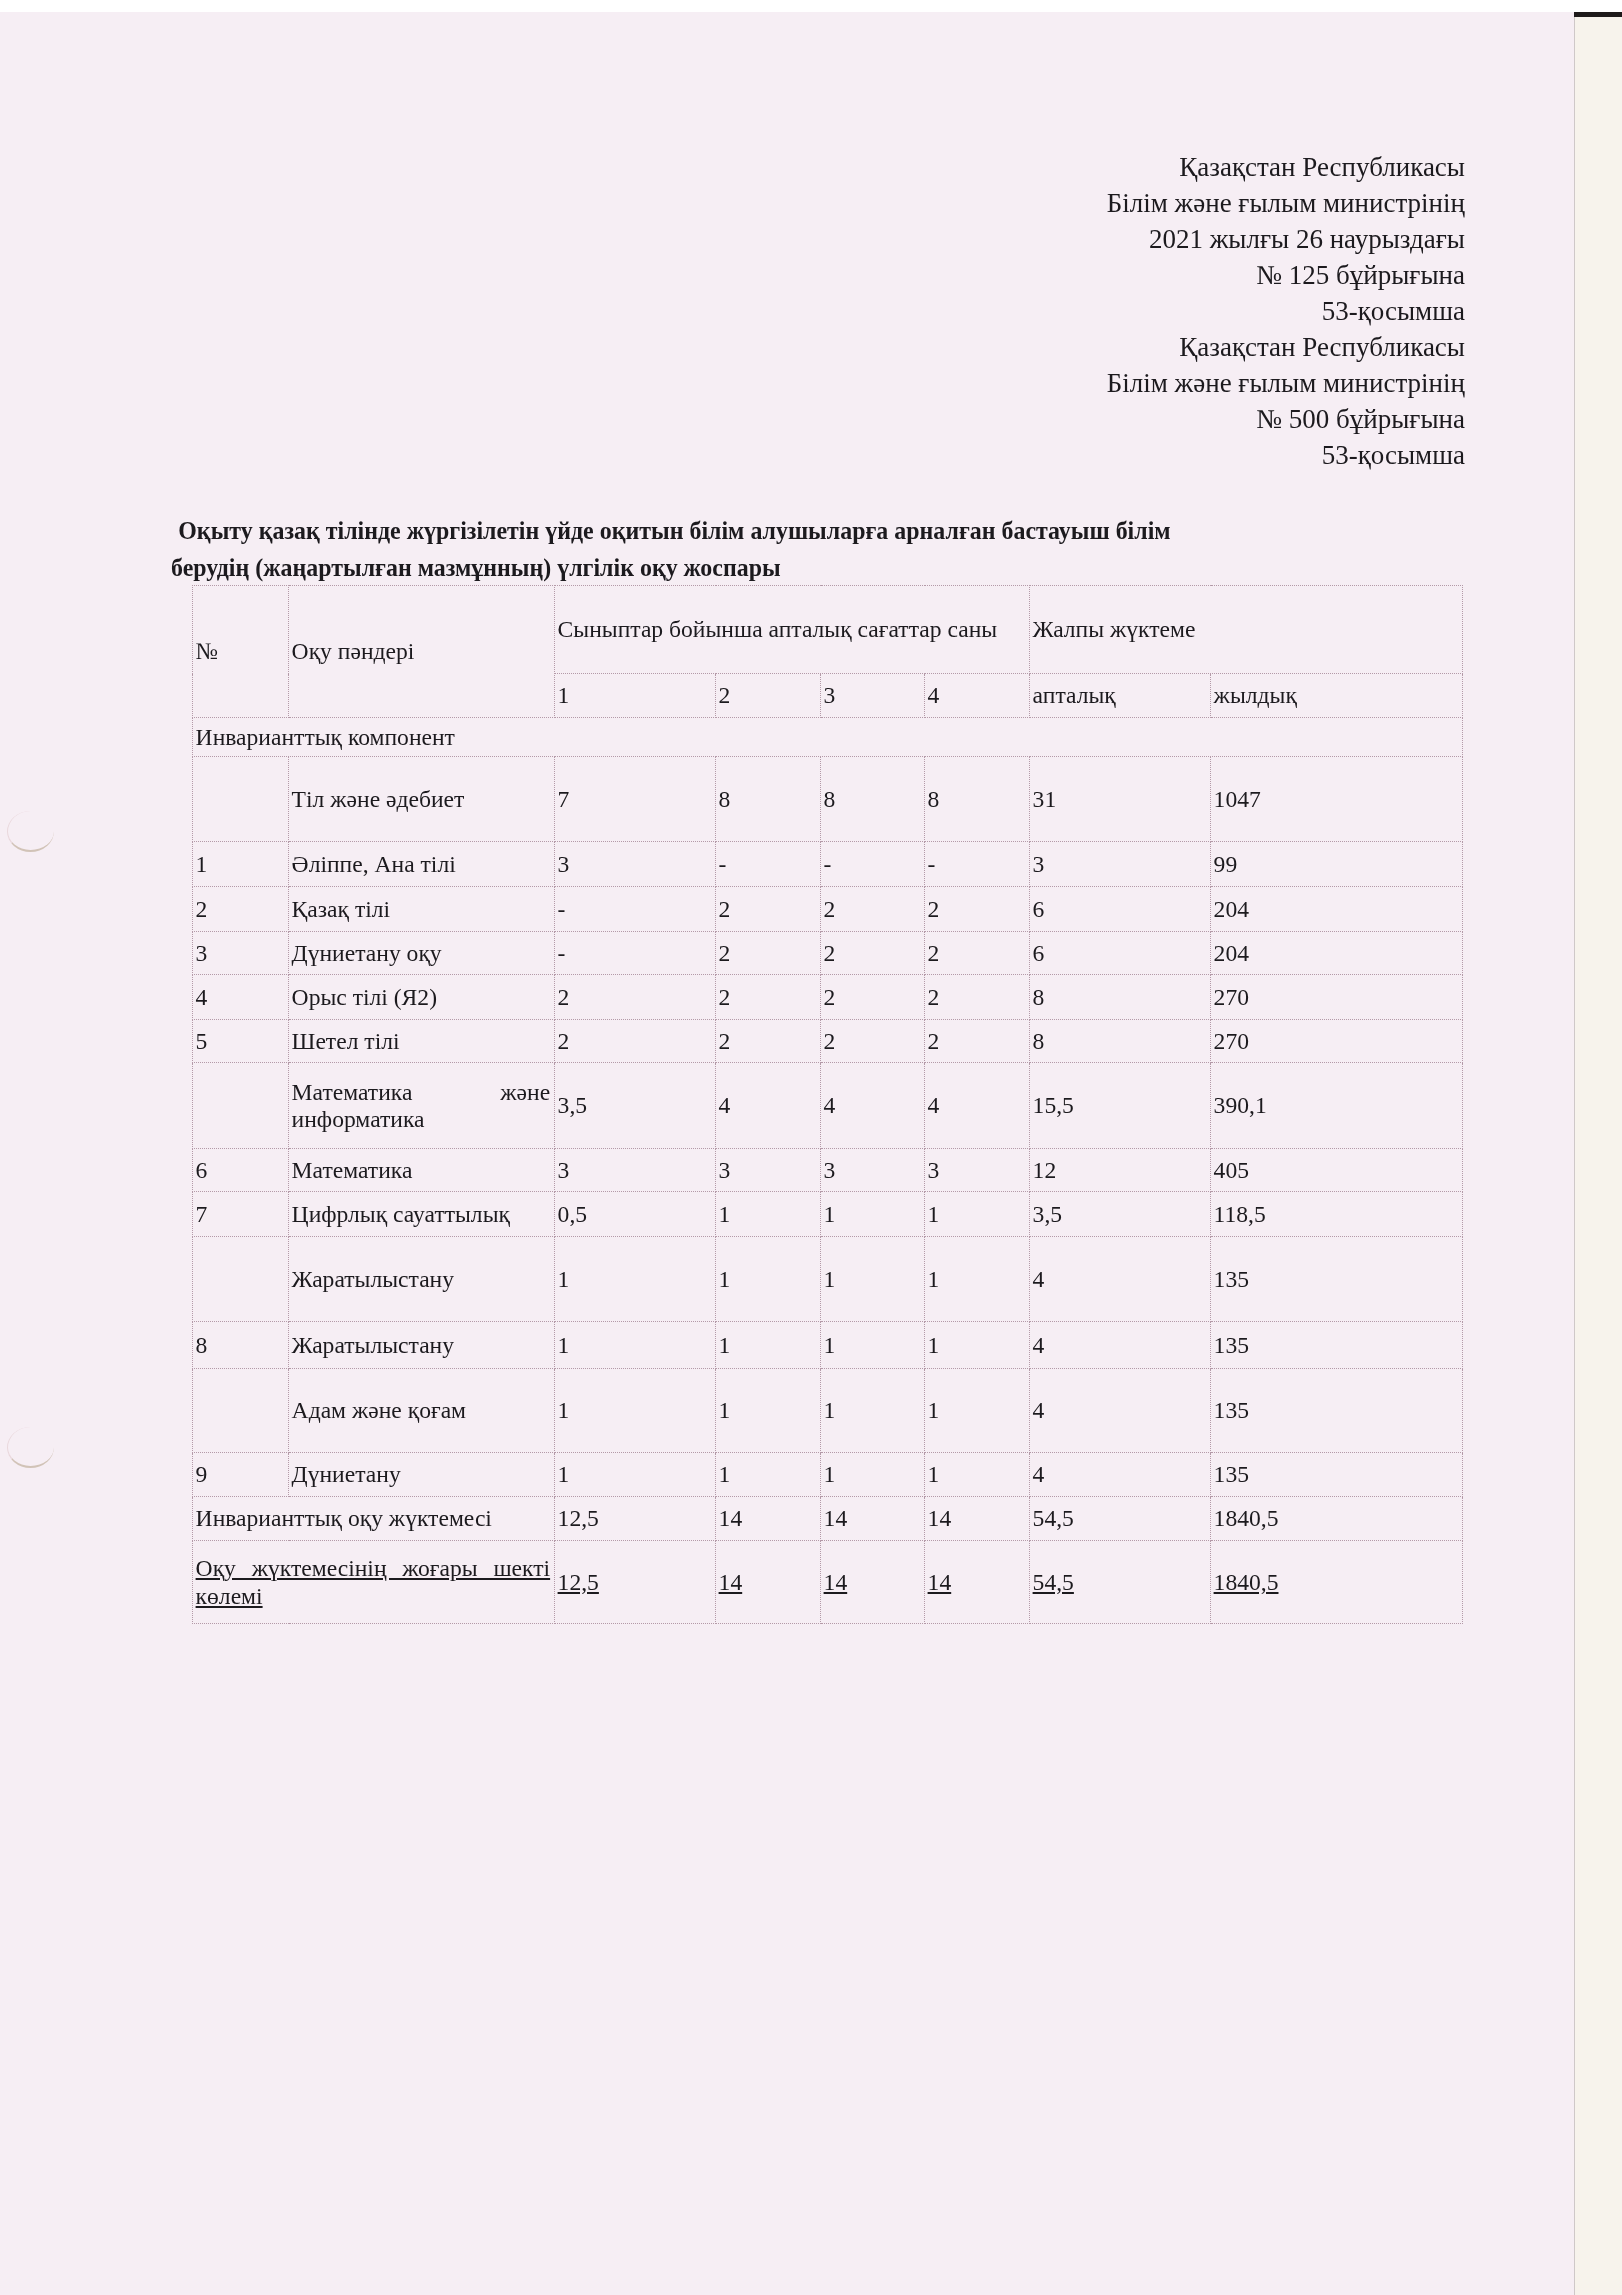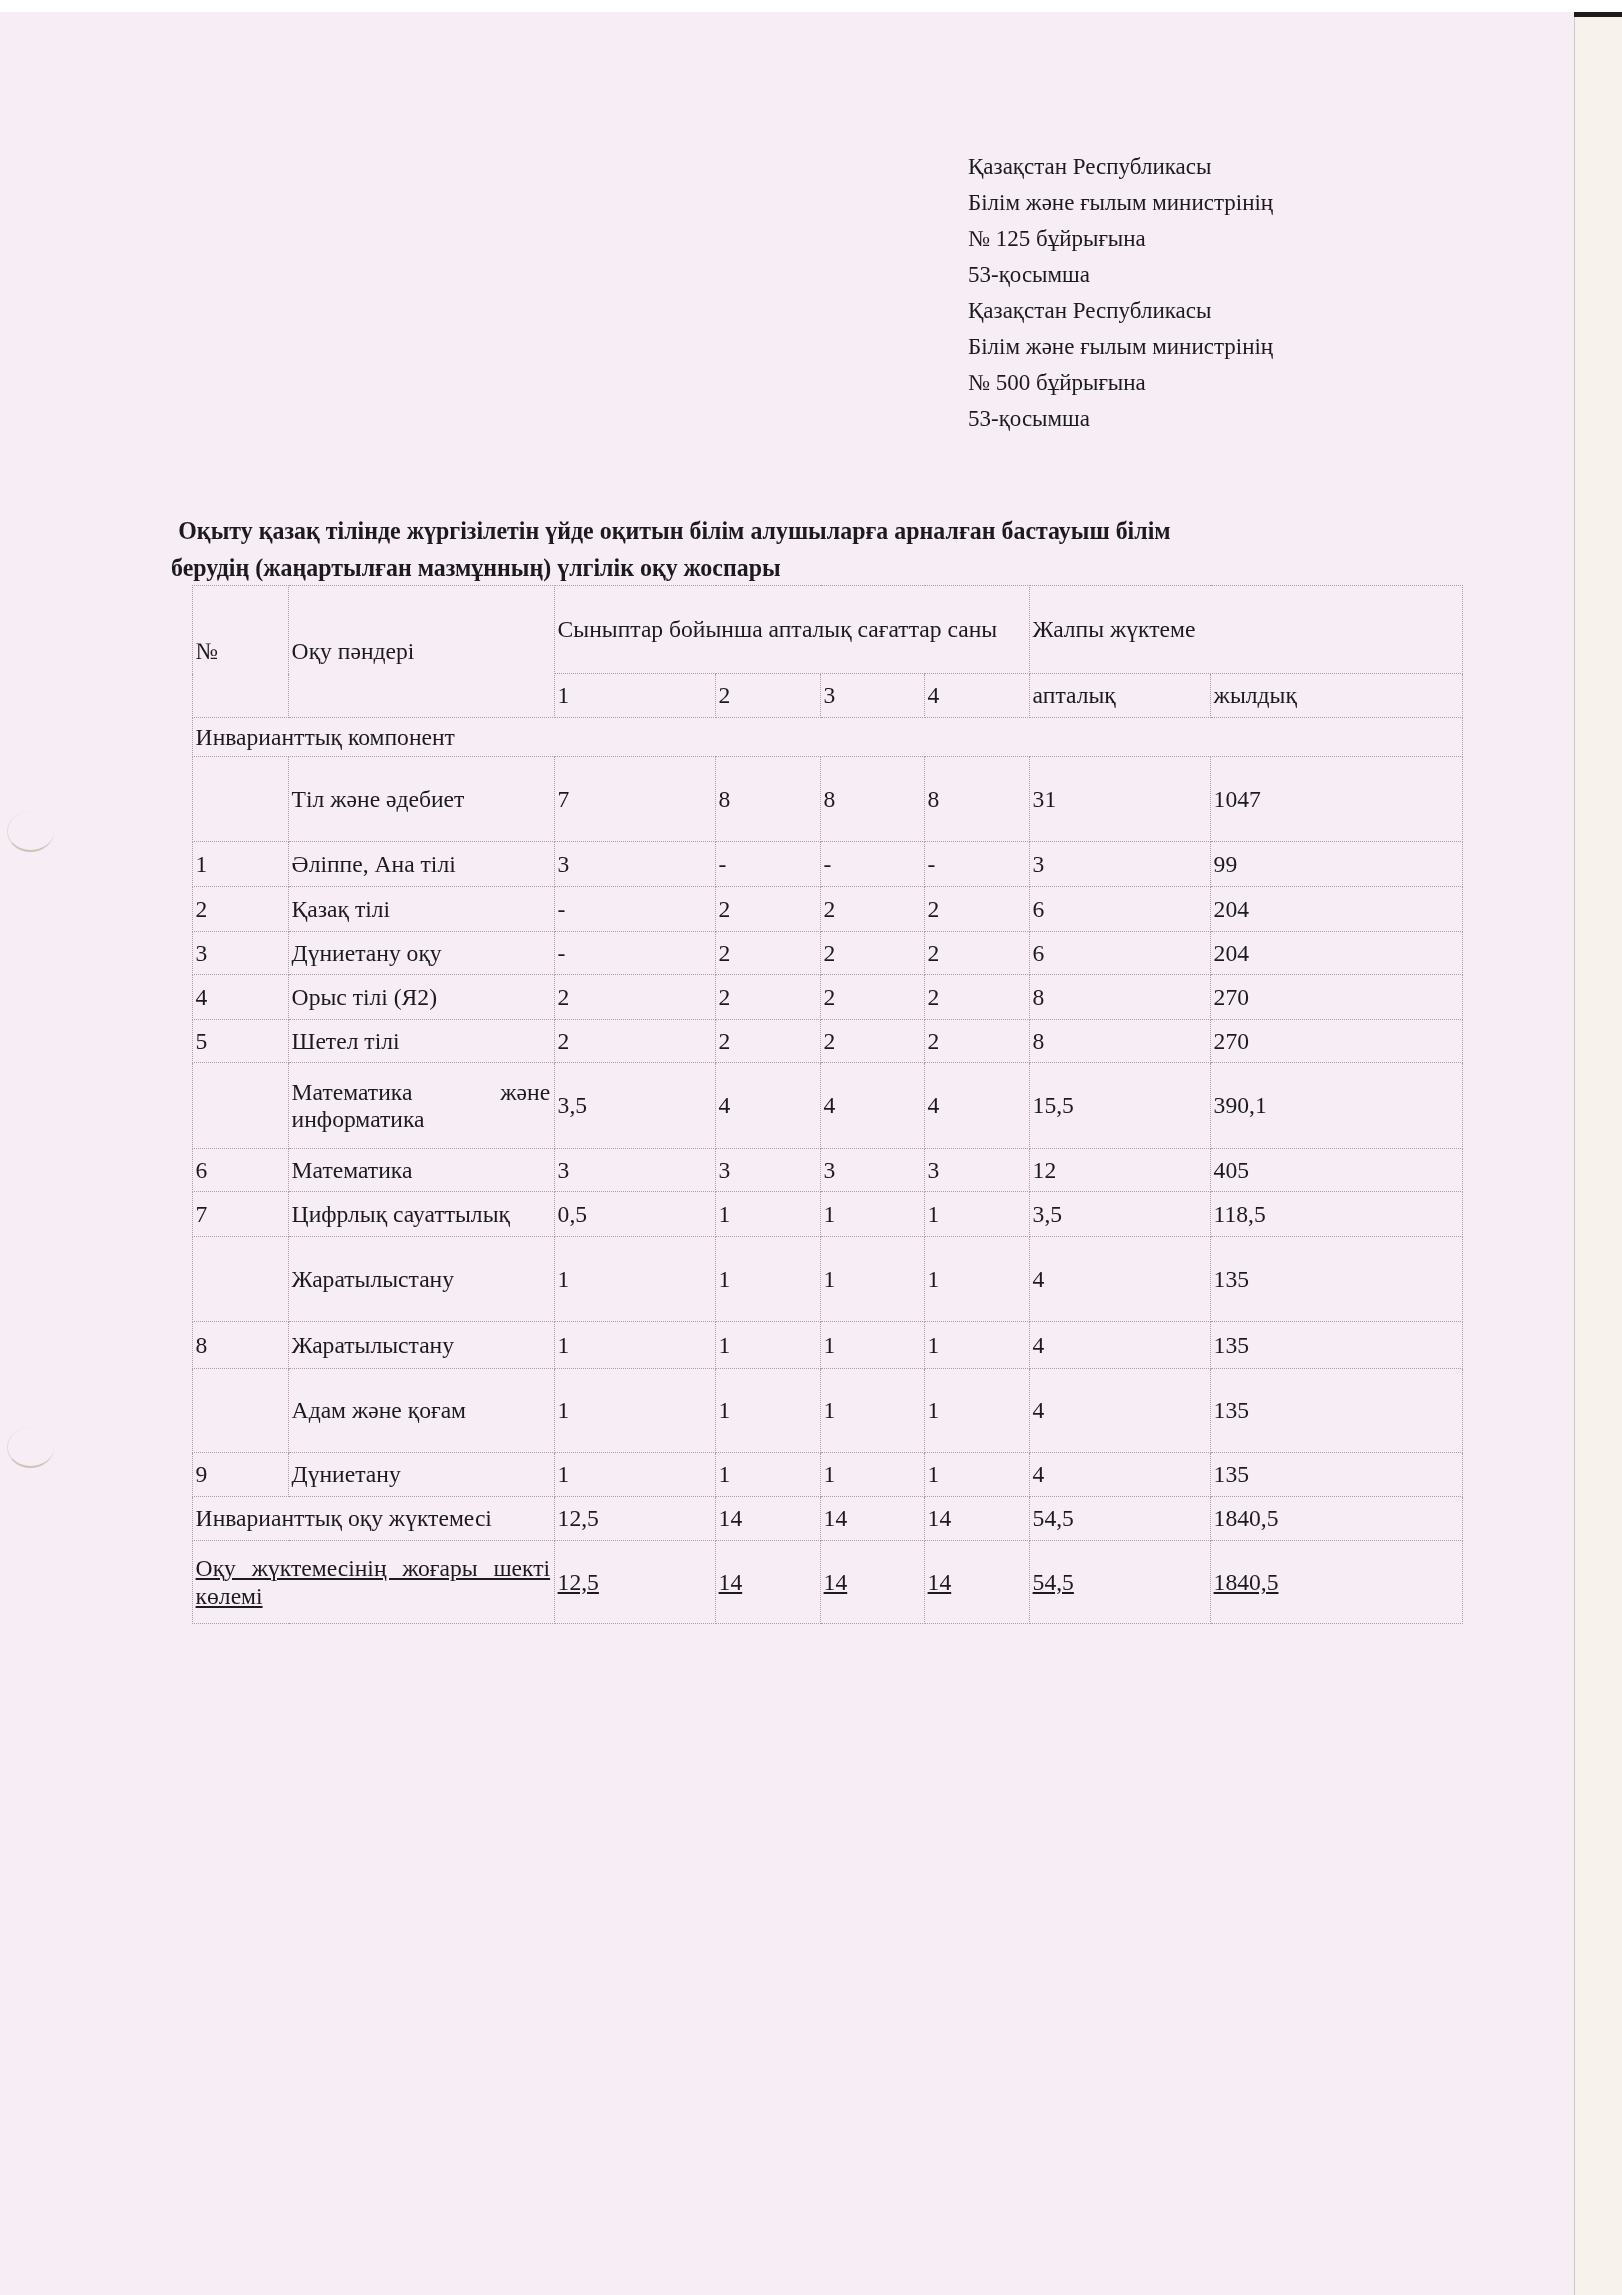--- a/index.html
+++ b/index.html
@@ -6,21 +6,21 @@
   body {
     width:1623px; height:2295px; position:relative; overflow:hidden;
     background:#f6eef4;
     font-family:"Liberation Serif","DejaVu Serif",serif;
     color:#1c1a1e;
   }
   .top-band { position:absolute; left:0; top:0; width:1623px; height:11.8px; background:#ffffff; }
   .side-strip { position:absolute; left:1574px; top:11.8px; width:49px; height:2284px; background:#f7f3ec; border-left:0.7px solid #cfc8c8; }
   .side-strip-edge { position:absolute; left:1574px; top:11.8px; width:49px; height:5.2px; background:#1e1a1a; }
   .punch { position:absolute; width:46px; height:39px; border-bottom:2px solid #c9b9a9; border-left:1.3px solid #e6d2d6; border-radius:50%; opacity:.8; }
-  .header-block { position:absolute; left:968px; top:149px; width:497px; text-align:left; font-size:23px; line-height:36px; }
+  .header-block { position:absolute; left:968px; top:149px; width:497px; text-align:right; font-size:27px; line-height:36px; }
   .header-block div { white-space:nowrap; }
   .title { position:absolute; left:171px; top:512px; width:1309px; font-weight:bold; font-size:26px; line-height:37px; transform:scaleX(0.92); transform-origin:left top; }
   .title .l1 { padding-left:7.9px; display:block; white-space:nowrap; }
   .title .l2 { display:block; white-space:nowrap; }
   table {
     position:absolute; left:192px; top:585px;
     border-collapse:collapse; table-layout:fixed;
     font-size:23.6px; line-height:27.5px;
   }
   td { border:1.3px dotted #b49aa8; padding:1.3px 3.9px 0 2.6px; vertical-align:middle; text-align:left; }
@@ -34,20 +34,21 @@
 
 <div class="top-band"></div>
 <div class="side-strip"></div>
 <div class="side-strip-edge"></div>
 <div class="punch" style="left:6.5px;top:811px;"></div>
 <div class="punch" style="left:6.5px;top:1427px;"></div>
 
 <div class="header-block">
   <div>Қазақстан Республикасы</div>
   <div>Білім және ғылым министрінің</div>
+  <div>2021 жылғы 26 наурыздағы</div>
   <div>№ 125 бұйрығына</div>
   <div>53-қосымша</div>
   <div>Қазақстан Республикасы</div>
   <div>Білім және ғылым министрінің</div>
   <div>№ 500 бұйрығына</div>
   <div>53-қосымша</div>
 </div>
 
 <div class="title">
   <span class="l1">Оқыту қазақ тілінде жүргізілетін үйде оқитын білім алушыларға арналған бастауыш білім</span>

